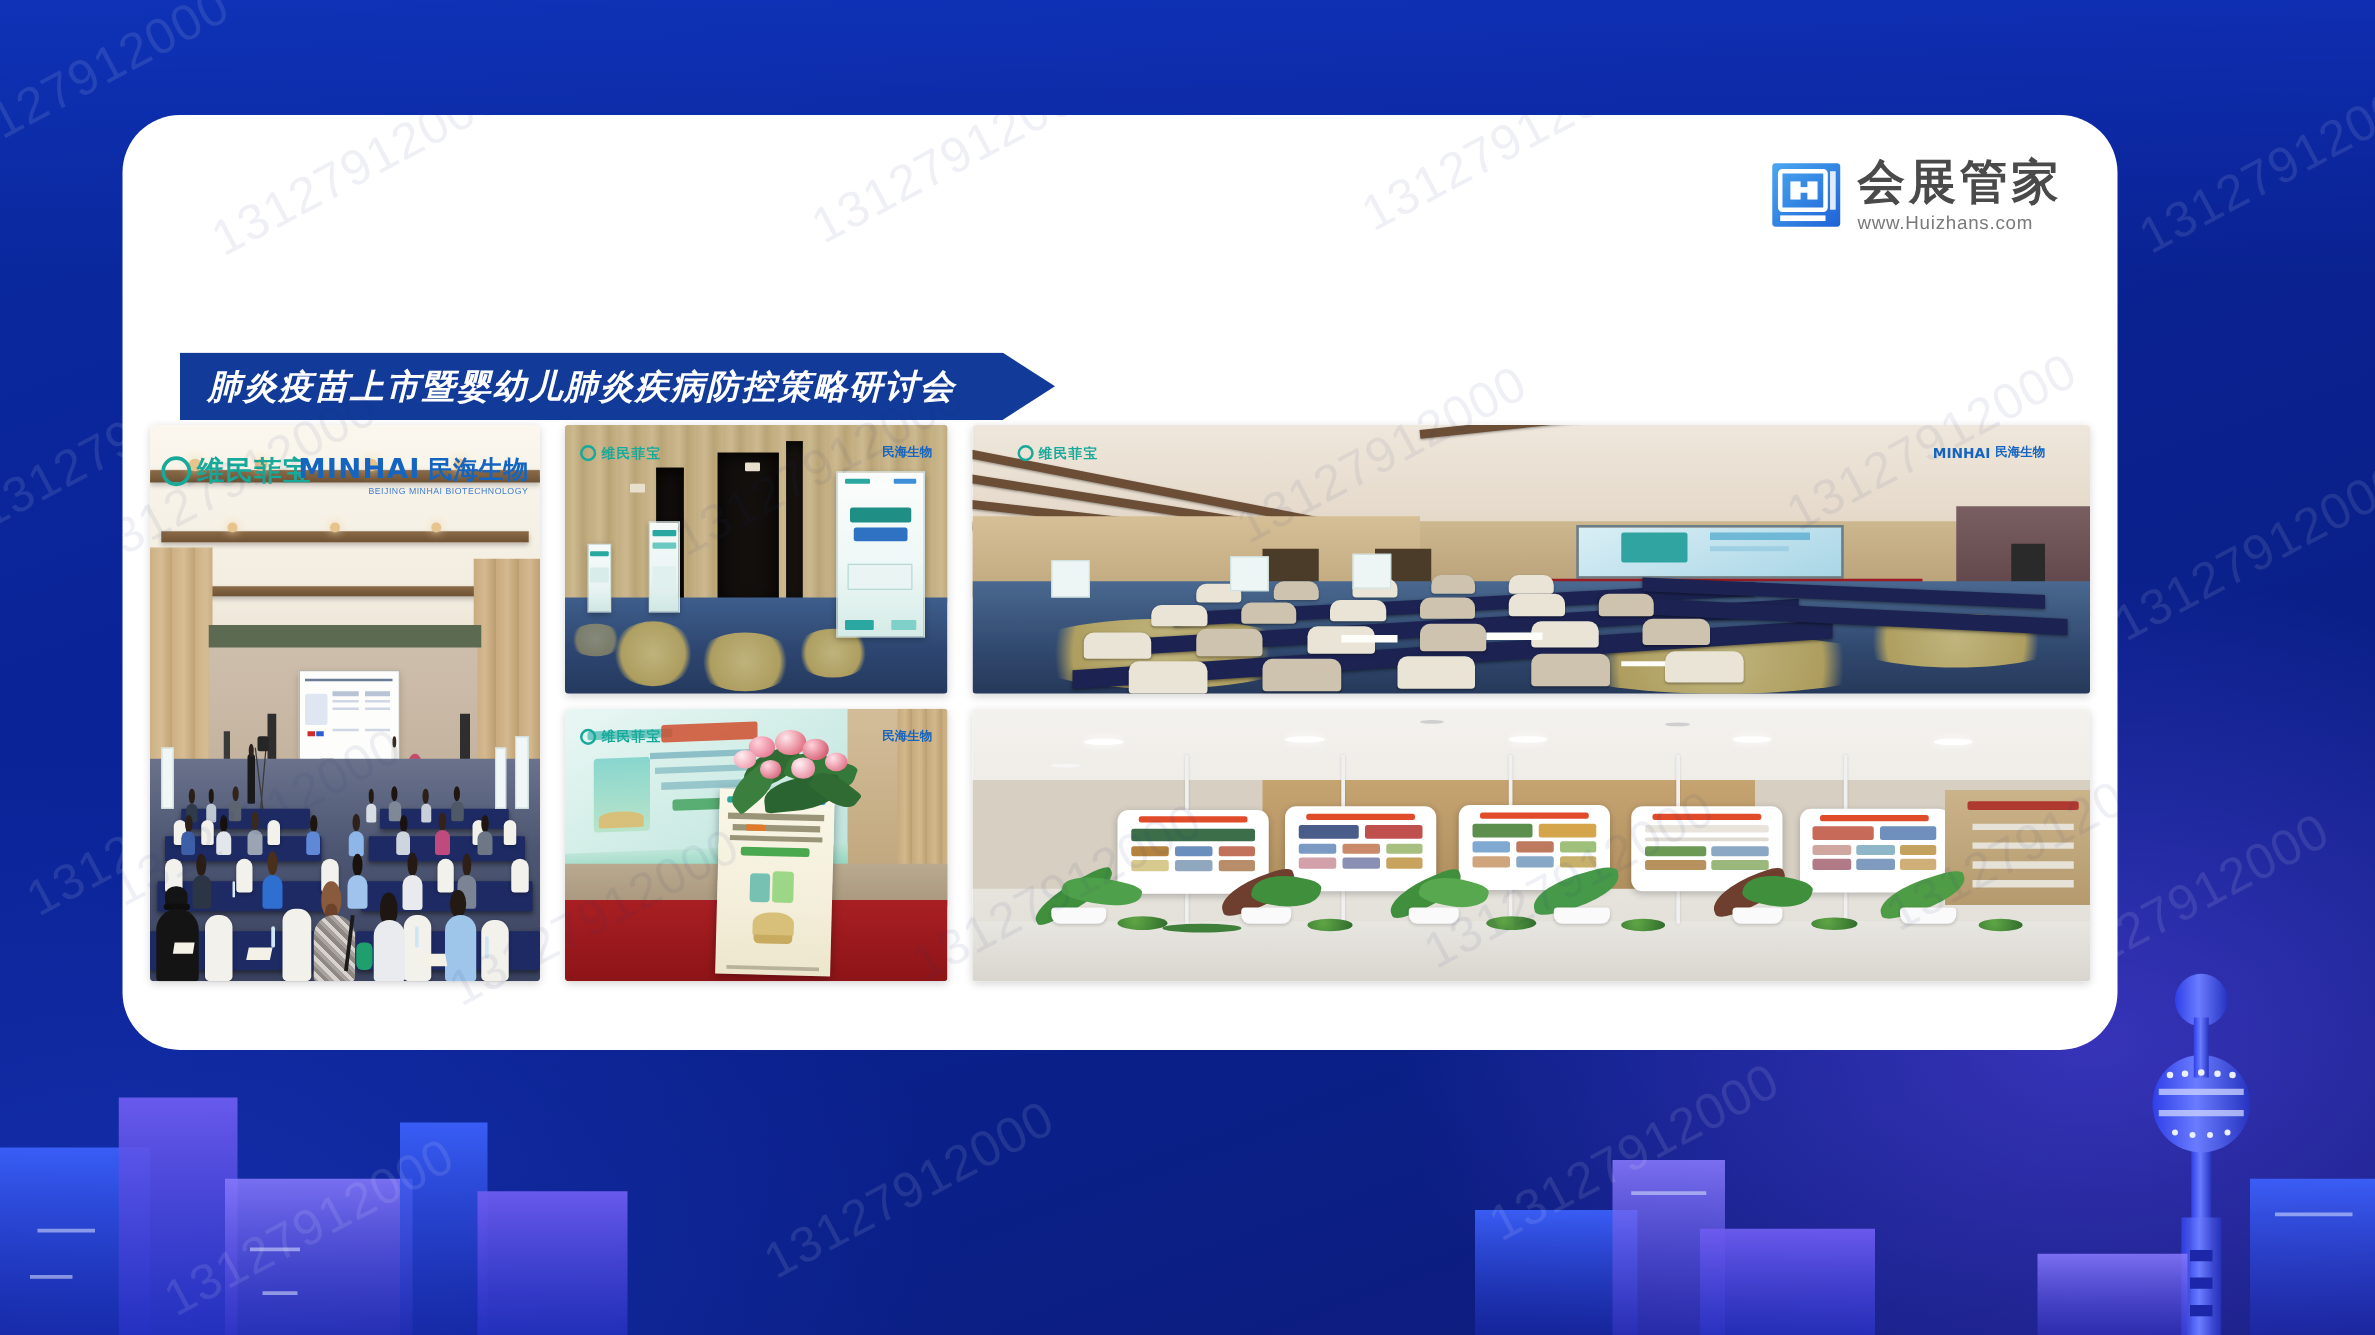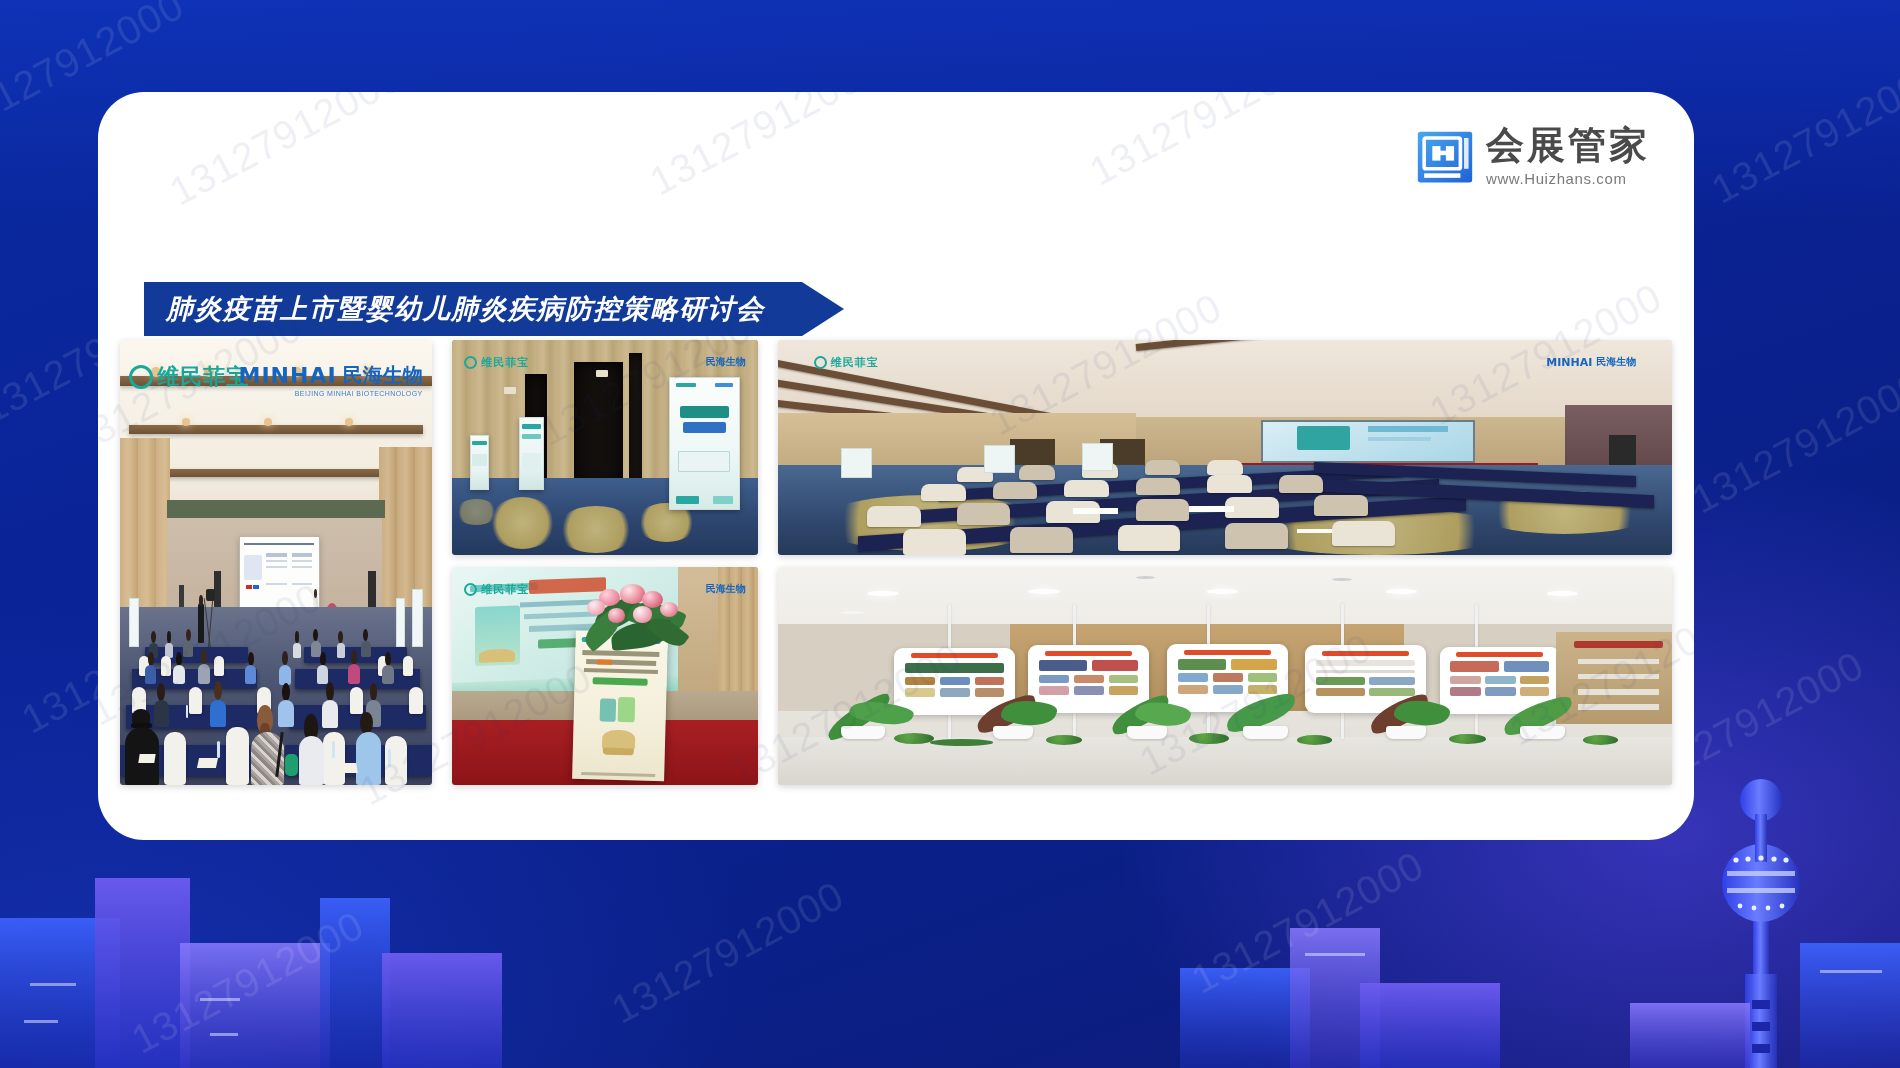--- a/index.html
+++ b/index.html
@@ -49,21 +49,21 @@
     width:1596px; height:748px;
     background:#ffffff;
     border-radius:46px;
     overflow:hidden;
   }
   #card-wm { position:absolute; inset:0; overflow:hidden; pointer-events:none; z-index:40; }
 
   
   #brand {
     position:absolute; right:44px; top:34px;
-    display:flex; align-items:flex-end; gap:12px; z-index:20;
+    display:flex; align-items:center; gap:12px; z-index:20;
   }
   #brand-mark { width:58px; height:58px; flex:0 0 auto; }
   #brand-text { display:flex; flex-direction:column; line-height:1; }
   #brand-name {
     font-size:38px; font-weight:bold; color:#4a4a4a;
     letter-spacing:3px; font-family:"DejaVu Sans",sans-serif;
   }
   #brand-url {
     font-size:15px; color:#7a7a7a; letter-spacing:.6px; margin-top:7px;
     font-family:"Liberation Sans",sans-serif;

